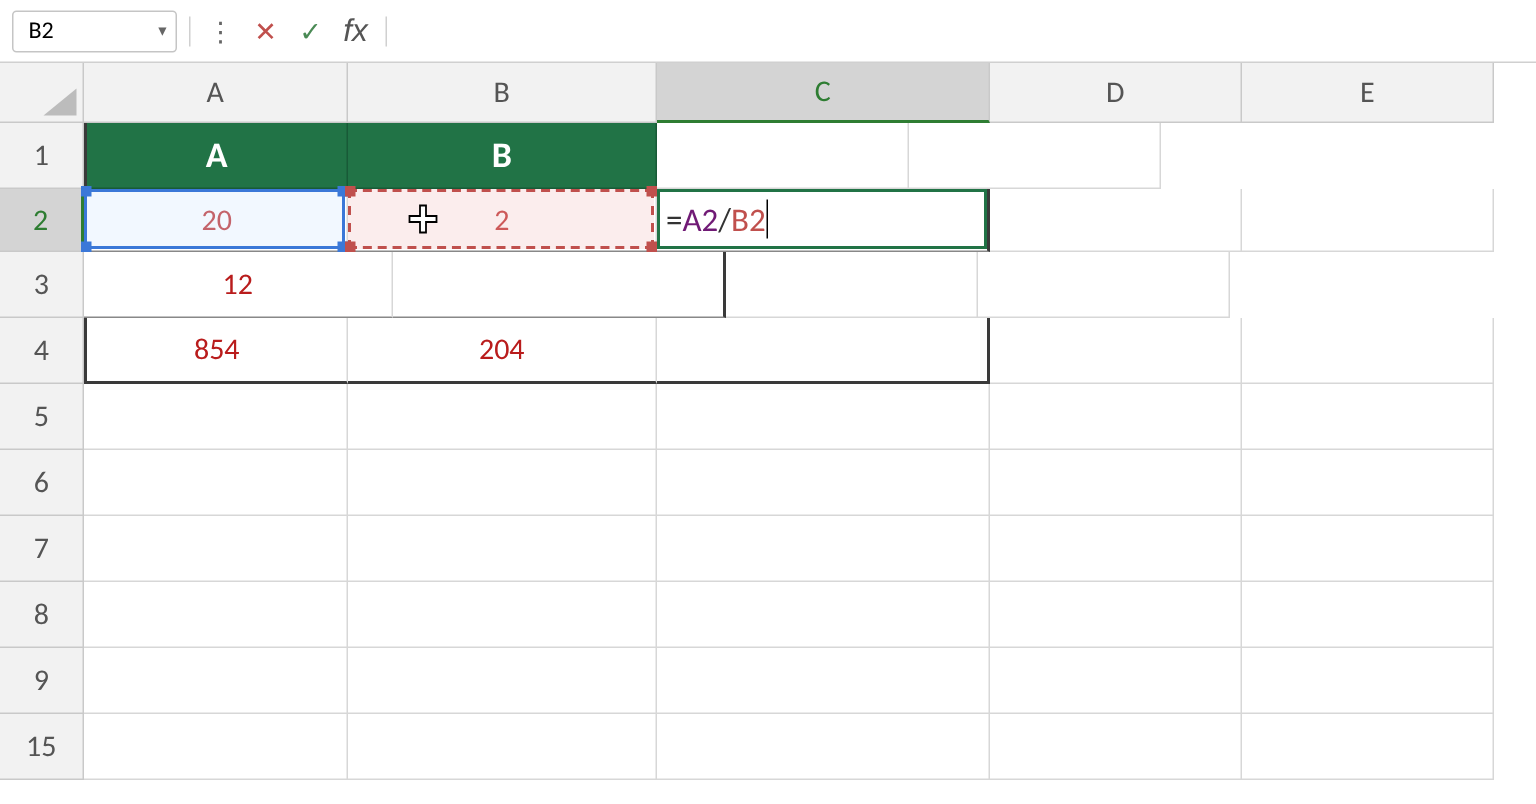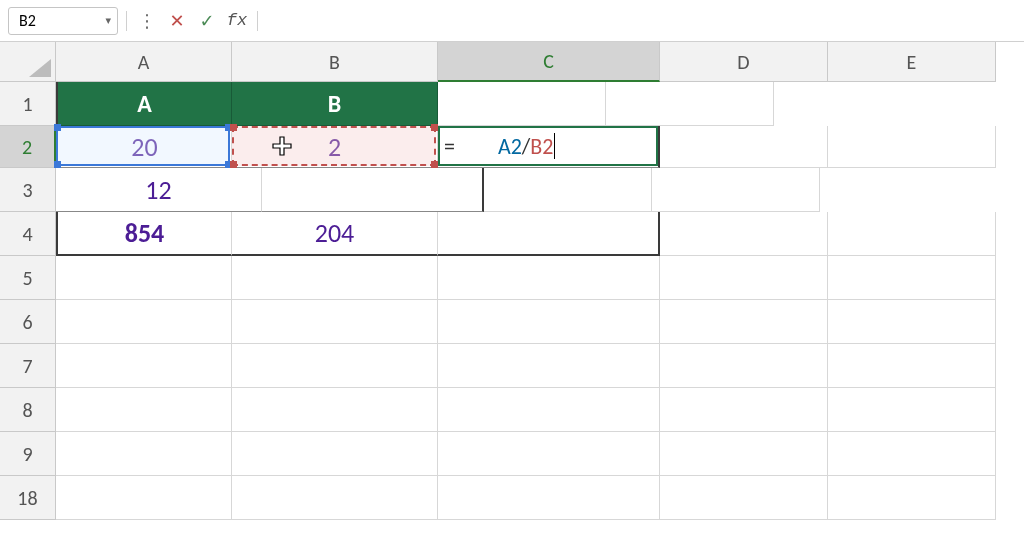--- a/index.html
+++ b/index.html
@@ -32,21 +32,21 @@
     .name-box .chev { color: #666; font-size: 11px; }
     .fb-sep { width: 1px; height: 20px; background: #d0d0d0; margin: 0 2px; }
     .fb-btn {
       width: 24px; height: 24px;
       display: flex; align-items: center; justify-content: center;
       font-size: 18px;
       color: #666;
     }
     .fb-btn.cancel { color: #c0504d; font-size: 18px; }
     .fb-btn.accept { color: #4a8a55; font-size: 18px; }
-    .fb-btn.fx { font-style: italic; font-family: Liberation Mono, monospace; font-size: 17px; color: #555; }
+    .fb-btn.fx { font-style: italic; font-family: Liberation Sans, sans-serif; font-size: 21px; color: #555; }
     .formula-input {
       flex: 1;
       font-size: 18px;
       padding-left: 10px;
       color: #333;
     }
 
     .sheet {
       position: relative;
       width: 100%;
@@ -102,22 +102,22 @@
     .row-header.sel { background: #d4d4d4; color: #2e7d32; border-right: 2px solid #2e7d32; }
     .grid {
       position: absolute;
       left: 56px; top: 40px;
     }
     .row { display: flex; }
     .cell {
       border-right: 1px solid #d7d7d7;
       border-bottom: 1px solid #d7d7d7;
       display: flex; align-items: center; justify-content: center;
-      font-size: 26px;
-      color: #4c1d95;
+      font-size: 20px;
+      color: #b91c1c;
       position: relative;
       background: #fff;
     }
     .hdr-cell {
       background: #217346;
       color: #fff;
       font-weight: bold;
       font-size: 24px;
       border-right: 1px solid #185a37;
       border-bottom: 1px solid #185a37;
@@ -147,21 +147,21 @@
     .ref-corner.r  { background: #c0504d; }
     .edit-cell {
       position: absolute;
       border: 2px solid #217346;
       background: #fff;
       display: flex; align-items: center;
       padding-left: 4px;
       font-size: 22px;
     }
     .edit-cell .eqs { color: #333; }
-    .edit-cell .pA { color: #0369a1; margin-left: 43px; }
+    .edit-cell .pA { color: #701a75; }
     .edit-cell .slash { color: #333; }
     .edit-cell .pB { color: #c0504d; }
     .edit-cell .cursor {
       width: 1px; height: 26px;
       background: #000;
       margin-left: 1px;
       animation: blink 1s steps(1) infinite;
     }
     @keyframes blink { 50% {opacity:0} }
     .plus-cursor {
@@ -199,21 +199,21 @@
   <div class="row-headers" id="rowHeaders">
       <div class="row-header" style="height: 44px;">1</div>
       <div class="row-header sel" style="height: 42px;">2</div>
       <div class="row-header" style="height: 44px;">3</div>
       <div class="row-header" style="height: 44px;">4</div>
       <div class="row-header" style="height: 44px;">5</div>
       <div class="row-header" style="height: 44px;">6</div>
       <div class="row-header" style="height: 44px;">7</div>
       <div class="row-header" style="height: 44px;">8</div>
       <div class="row-header" style="height: 44px;">9</div>
-      <div class="row-header" style="height: 44px;">18</div>
+      <div class="row-header" style="height: 44px;">15</div>
     </div>
   <div class="grid" id="grid">
       <div class="row">
         <div class="cell hdr-cell table-border-l" style="width: 176px; height: 44px;">A</div>
         <div class="cell hdr-cell" style="width: 206px; height: 44px;">B</div>
         <div class="cell" style="width: 168px; height: 44px;"></div>
         <div class="cell" style="width: 168px; height: 44px;"></div>
       </div>
       <div class="row">
         <div class="cell table-border-l table-inner-b" style="width: 176px; height: 42px;">20</div>
@@ -222,21 +222,21 @@
         <div class="cell" style="width: 168px; height: 42px;"></div>
         <div class="cell" style="width: 168px; height: 42px;"></div>
       </div>
       <div class="row">
         <div class="cell table-inner-b" style="width: 206px; height: 44px;">12</div>
         <div class="cell table-border-r table-inner-b" style="width: 222px; height: 44px;"></div>
         <div class="cell" style="width: 168px; height: 44px;"></div>
         <div class="cell" style="width: 168px; height: 44px;"></div>
       </div>
       <div class="row">
-        <div class="cell table-border-l table-border-b" style="width: 176px; height: 44px; font-weight: bold;">854</div>
+        <div class="cell table-border-l table-border-b" style="width: 176px; height: 44px;">854</div>
         <div class="cell table-border-b" style="width: 206px; height: 44px;">204</div>
         <div class="cell table-border-r table-border-b" style="width: 222px; height: 44px;"></div>
         <div class="cell" style="width: 168px; height: 44px;"></div>
         <div class="cell" style="width: 168px; height: 44px;"></div>
       </div>
       <div class="row">
         <div class="cell" style="width: 176px; height: 44px;"></div>
         <div class="cell" style="width: 206px; height: 44px;"></div>
         <div class="cell" style="width: 222px; height: 44px;"></div>
         <div class="cell" style="width: 168px; height: 44px;"></div>

